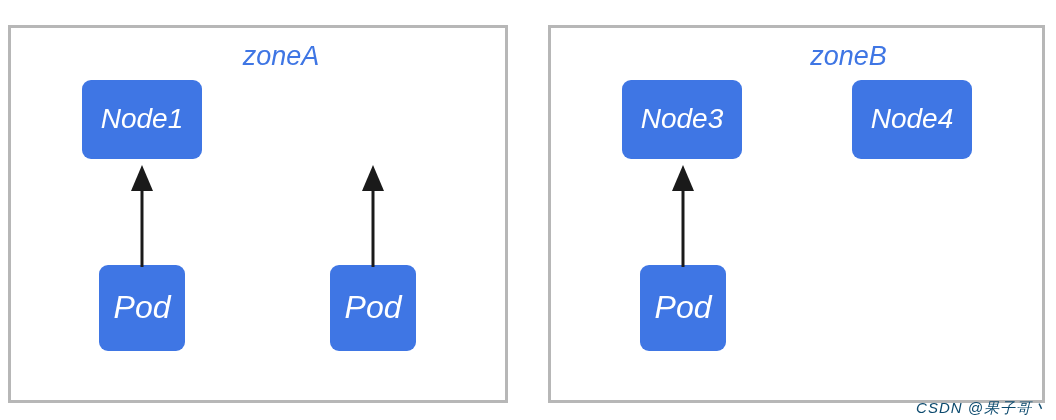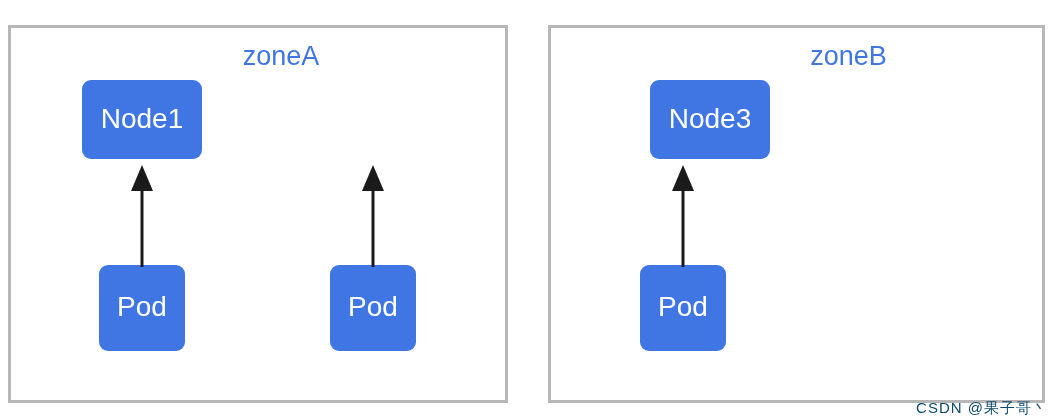--- a/index.html
+++ b/index.html
@@ -9,20 +9,21 @@
   }
   body {
     font-family: "Liberation Sans", "DejaVu Sans", sans-serif;
   }
   #canvas {
     position: relative;
     width: 1056px;
     height: 420px;
     background: #ffffff;
     overflow: hidden;
+    font-style: italic;
   }
 
   
   .zone {
     position: absolute;
     box-sizing: border-box;
     border: 3px solid #b7b7b7;
     background: #ffffff;
   }
   #zone-a { left: 8px;  top: 25px; width: 500px; height: 378px; }
@@ -56,32 +57,32 @@
   .node-box {
     width: 120px;
     height: 79px;
     border-radius: 9px;
     font-size: 28px;
   }
   .pod-box {
     width: 86px;
     height: 86px;
     border-radius: 9px;
-    font-size: 28px;
+    font-size: 32px;
   }
   .box-label {
     line-height: 1;
     white-space: nowrap;
     transform: translateY(-1px);
   }
 
   
   #node1 { left: 82px;  top: 80px; }
   #node2 { left: 312px; top: 80px; }
-  #node3 { left: 622px; top: 80px; margin-left: 28px; }
+  #node3 { left: 622px; top: 80px; }
   #node4 { left: 852px; top: 80px; }
 
   
   #pod1 { left: 99px;  top: 265px; }
   #pod2 { left: 330px; top: 265px; }
   #pod3 { left: 640px; top: 265px; }
 
   
   .arrow {
     position: absolute;
@@ -116,20 +117,23 @@
   <div class="zone" id="zone-b">
     <div class="zone-title">zoneB</div>
   </div>
 
   <div class="box node-box" id="node1">
     <span class="box-label">Node1</span>
   </div>
   <div class="box node-box" id="node3">
     <span class="box-label">Node3</span>
   </div>
+  <div class="box node-box" id="node4">
+    <span class="box-label">Node4</span>
+  </div>
 
   <div class="box pod-box" id="pod1">
     <span class="box-label">Pod</span>
   </div>
   <div class="box pod-box" id="pod2">
     <span class="box-label">Pod</span>
   </div>
   <div class="box pod-box" id="pod3">
     <span class="box-label">Pod</span>
   </div>

